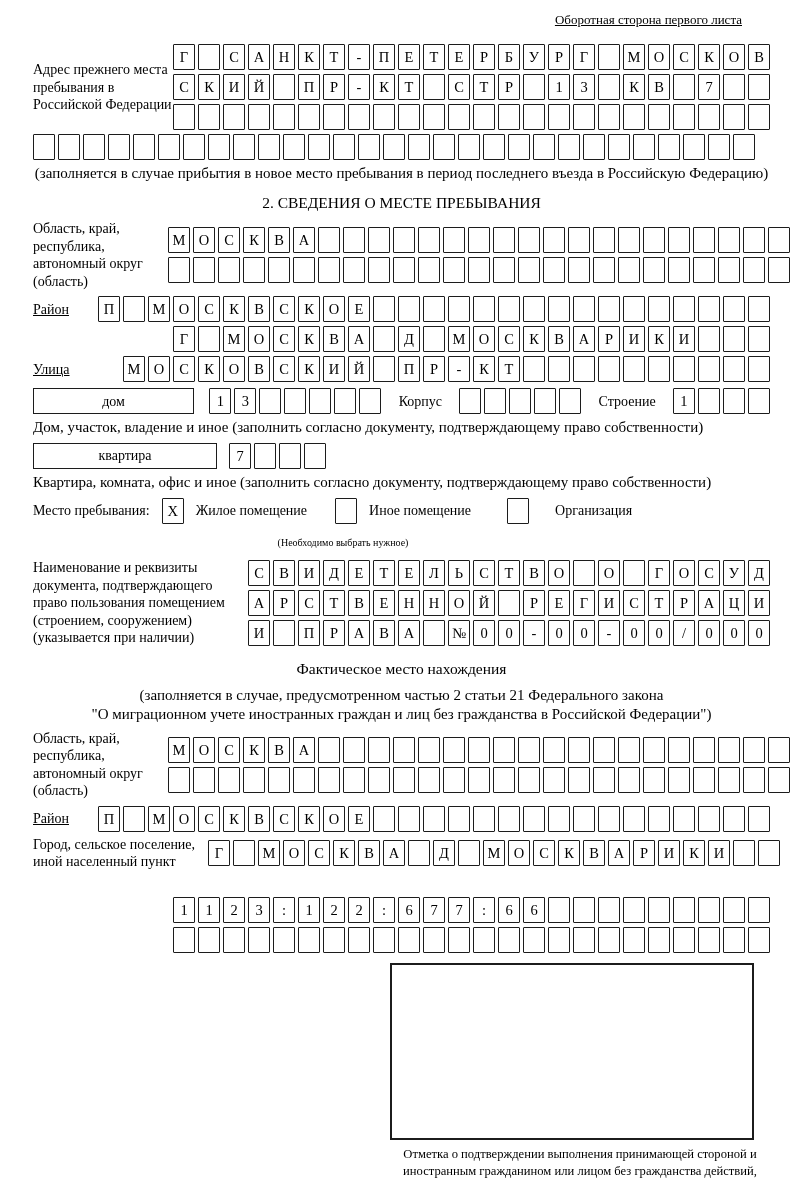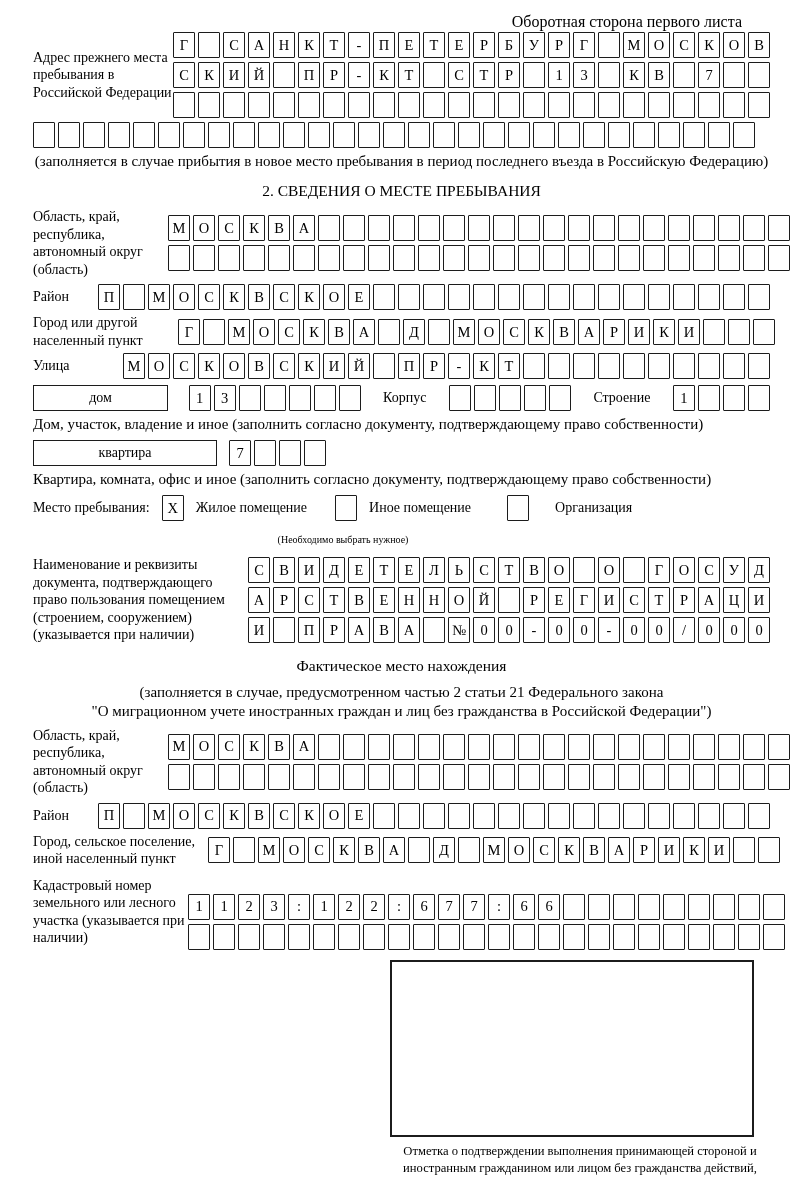--- a/index.html
+++ b/index.html
@@ -3,43 +3,43 @@
 <meta charset="utf-8">
 <style>
   html,body{margin:0;padding:0;background:#fff;}
   body{
     width:800px;height:1180px;
     font-family:"Liberation Serif","DejaVu Serif",serif;
     color:#000;font-size:14px;line-height:1.25;
     -webkit-font-smoothing:antialiased;
   }
   .page{box-sizing:border-box;width:800px;padding:12px 30px 0 33px;}
-  .hdr{ text-align:right; font-size:16px; padding-right:28px; }
+  .hdr{ text-align:right; font-size:13px; padding-right:28px; margin-bottom:16px;text-decoration:underline;}
   .flexrow{display:flex;align-items:center;}
   .vcenter{align-items:center;}
   .lbl{flex:0 0 auto;font-size:14px;}
-  .w140{width:140px;} .w135{width:135px;} .w145{width:145px;} .w60{width:60px;} .w175{width:175px;} .w155{width:155px;}
+  .w140{width:140px;} .w135{width:135px;} .w145{width:145px;} .w60{width:60px;text-decoration:underline;} .w175{width:175px;} .w155{width:155px;}
   .rows-col{display:flex;flex-direction:column;gap:4px;flex:1;align-items:flex-end;}
   .cells{display:flex;gap:3px;flex:0 0 auto;}
   .r-end{margin-left:auto;}
   .cell{
     width:22px;height:26px;box-sizing:border-box;
     border:1.6px solid #1c1c1c;border-radius:1px;
     display:flex;align-items:center;justify-content:center;
     font-size:14.5px;background:#fff;flex:0 0 auto;
   }
   .rowgap{margin-top:4px;}
   .note{font-size:15px;}
   .note-center{text-align:center;}
   .sec-title{font-weight:normal;font-size:15.5px;text-align:center;margin:10px 0 8px 0;}
   .labelbox{
     box-sizing:border-box;height:26px;border:1.6px solid #1c1c1c;
     display:flex;align-items:center;justify-content:center;font-size:14px;flex:0 0 auto;
   }
-  .box-dom{width:135px;} .box-kv{width:184px;}
+  .box-dom{width:161px;} .box-kv{width:184px;}
   .inline-lbl{font-size:14px;flex:0 0 auto;padding:0 2px;}
   .spread{justify-content:space-between;}
   .mt6{margin-top:6px;} .mt10{margin-top:10px;} .mt12{margin-top:12px;} .mt4{margin-top:4px;}
   .stamp-wrap{width:380px;margin-left:357px;margin-top:10px;}
   .stamp-box{width:364px;height:177px;border:2px solid #1c1c1c;box-sizing:border-box;}
   .stamp-note{font-size:12.6px;text-align:center;margin-top:6px;line-height:1.35;}
   .doc-lbl{width:212px;}
   .cad-rows{padding-top:20px;}
   .chk-gap1{margin-left:12px;} .chk-gap2{margin-left:10px;}
   .stay-note{margin-left:170px;width:280px;text-align:center;font-size:10px;margin-top:13px;}
@@ -256,21 +256,20 @@
         <span class="cell"></span>
         <span class="cell"></span>
         <span class="cell"></span>
         <span class="cell"></span>
         <span class="cell"></span>
         <span class="cell"></span>
       </div>
   </div>
 
   <div class="flexrow vcenter mt4">
-    <div class="lbl w145">Город или другой населенный пункт</div>
     <div class="cells r-end">
         <span class="cell">Г</span>
         <span class="cell"></span>
         <span class="cell">М</span>
         <span class="cell">О</span>
         <span class="cell">С</span>
         <span class="cell">К</span>
         <span class="cell">В</span>
         <span class="cell">А</span>
         <span class="cell"></span>
@@ -570,21 +569,20 @@
         <span class="cell">Р</span>
         <span class="cell">И</span>
         <span class="cell">К</span>
         <span class="cell">И</span>
         <span class="cell"></span>
         <span class="cell"></span>
       </div>
   </div>
 
   <div class="flexrow mt6">
-    <div class="lbl w155">Кадастровый номер земельного или лесного участка (указывается при наличии)</div>
     <div class="rows-col cad-rows">
       <div class="cells">
           <span class="cell">1</span>
           <span class="cell">1</span>
           <span class="cell">2</span>
           <span class="cell">3</span>
           <span class="cell">:</span>
           <span class="cell">1</span>
           <span class="cell">2</span>
           <span class="cell">2</span>

